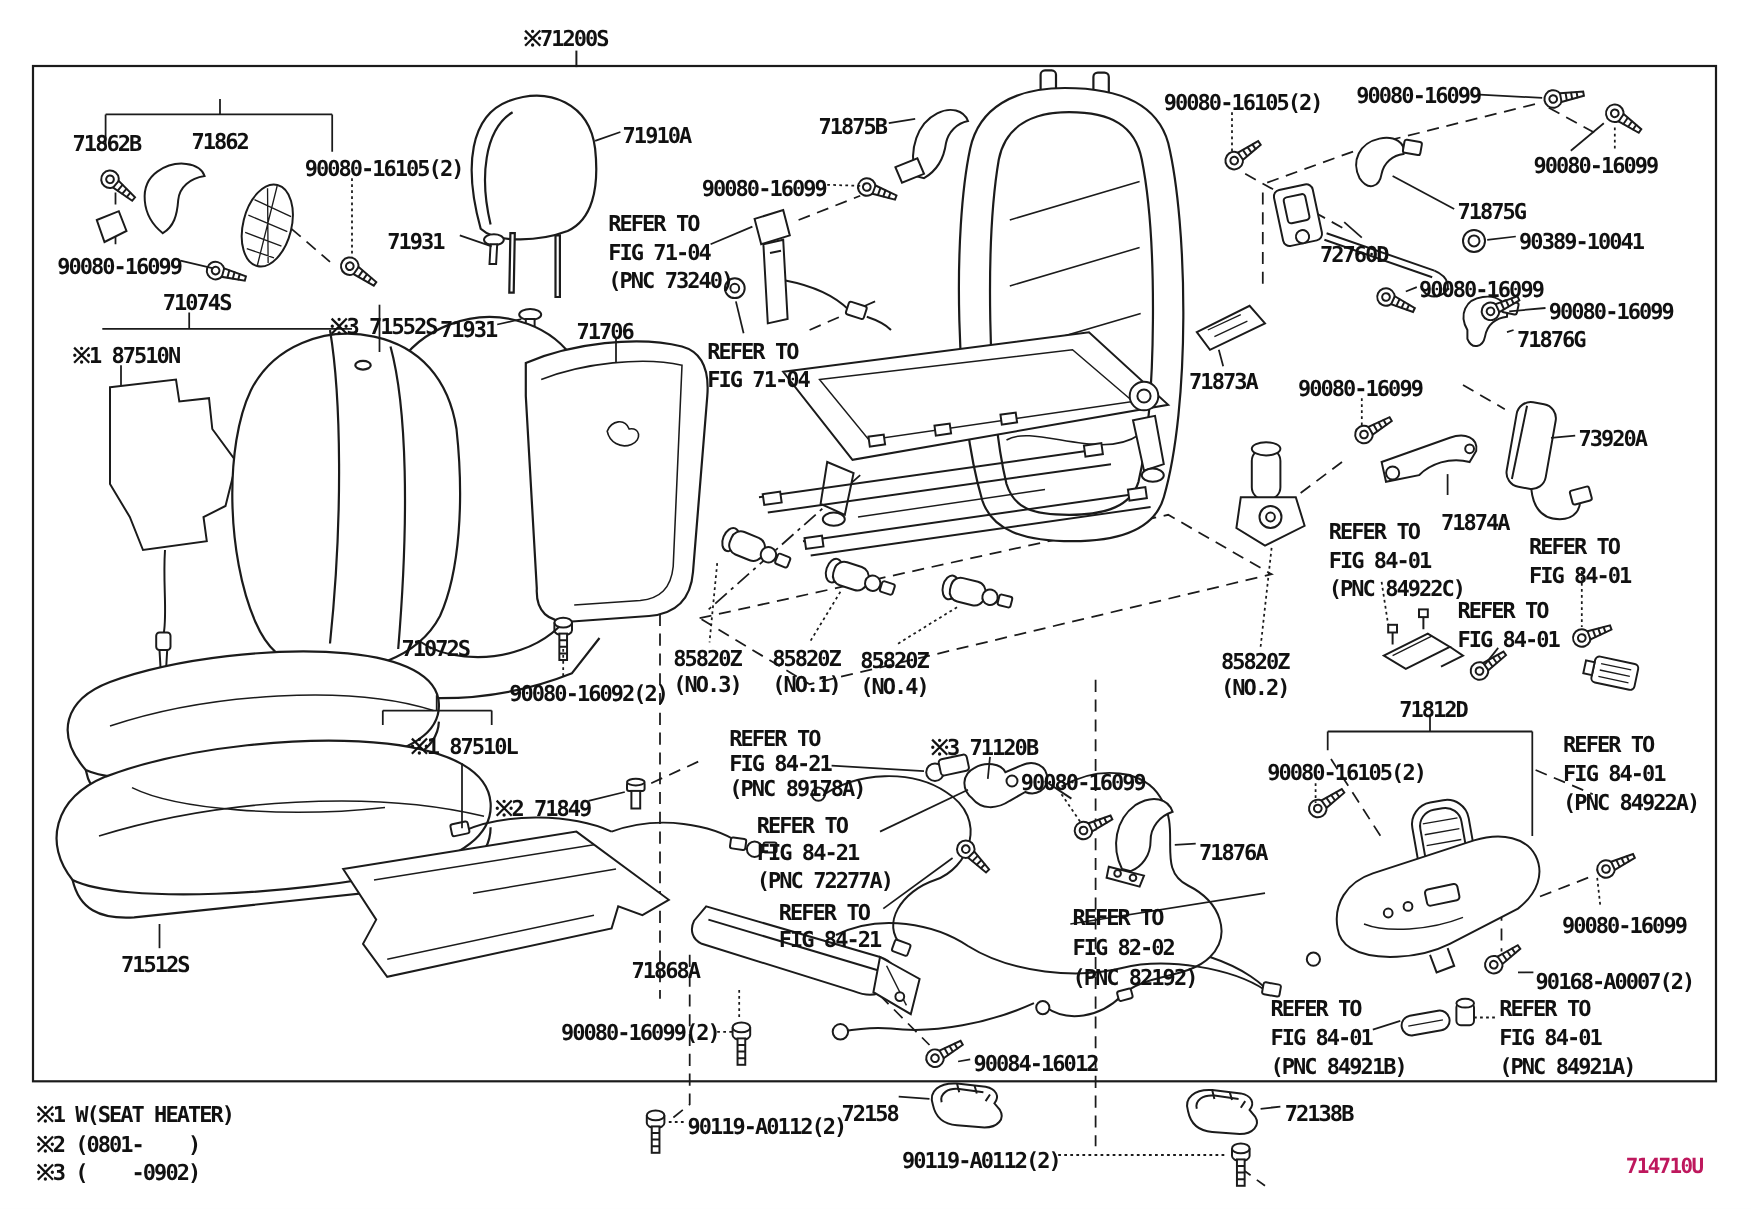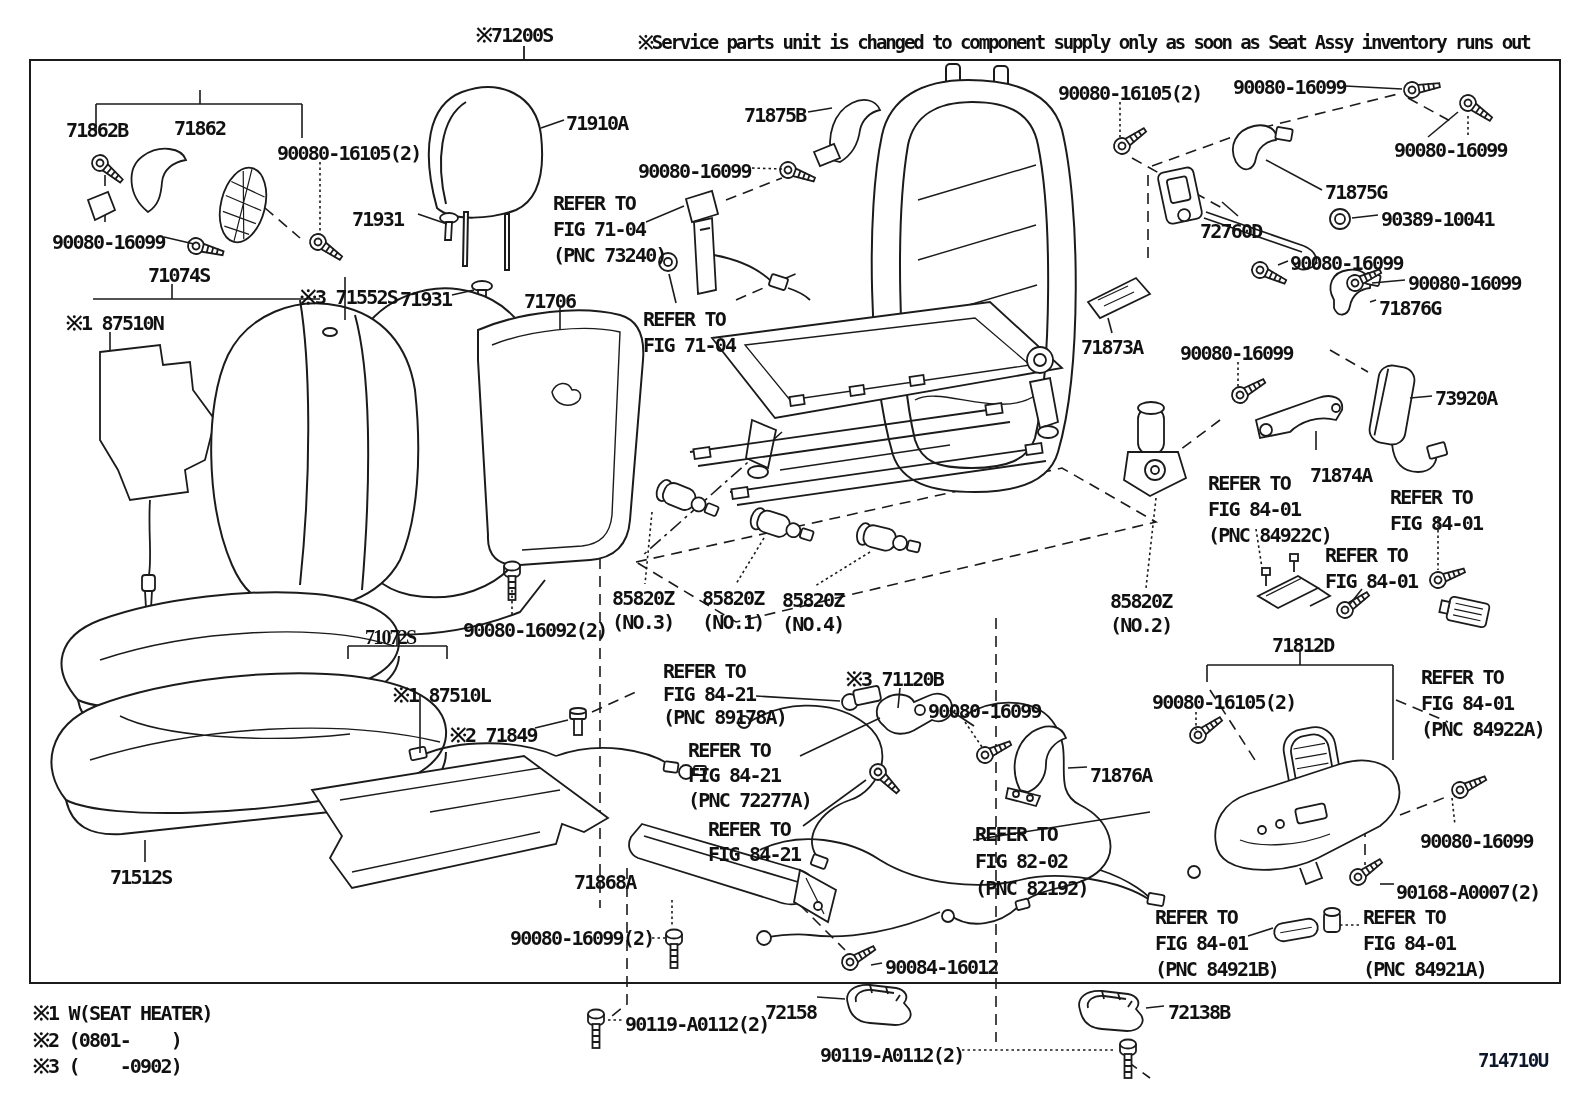--- a/index.html
+++ b/index.html
@@ -19,21 +19,21 @@
     letter-spacing:-2.1px;color:#111;
   }
   .legend-line{
     position:absolute;white-space:pre;
     font:700 20px/26px "DejaVu Sans Mono", monospace;
     letter-spacing:-1.8px;color:#111;
   }
   .code{
     position:absolute;white-space:pre;
     font:700 19px/22px "DejaVu Sans Mono", monospace;
-    letter-spacing:-1.5px;color:#0f172a;
+    letter-spacing:-1.5px;color:#be185d;
   }
 </style>
 </head>
 <body>
 
 <div id="stage">
 
   <svg id="art" width="1592" height="1099" viewBox="0 0 1592 1099">
     <defs>
       <g id="scr" stroke="#1b1b1b" fill="#fff" stroke-width="1.8">
@@ -411,21 +411,20 @@
       <path d="M652,938 L666,938"></path>
       <path d="M672,900 L672,925"></path>
       <path d="M608,1020 L622,1020"></path>
       <path d="M962,1050 L1116,1050"></path>
       <path d="M1340,925 L1360,925"></path>
       <path d="M1452,798 L1455,825"></path>
     </g>
   </svg>
 
   <div class="lbl" style="left:476px;top:22px">※71200S</div>
-  <div class="note" style="left:638px;top:30px">※Service parts unit is changed to component supply only as soon as Seat Assy inventory runs out</div>
   <div class="legend-line" style="left:33px;top:1000px">※1 W(SEAT HEATER)</div>
   <div class="legend-line" style="left:33px;top:1027px">※2 (0801-    )</div>
   <div class="legend-line" style="left:33px;top:1053px">※3 (    -0902)</div>
   <div class="code" style="left:1478px;top:1049px">714710U</div>
 
   <div>
       <div class="lbl" style="left: 174px; top: 70px; margin-top: 45px;">71862</div>
       <div class="lbl" style="left: 66px; top: 117px;">71862B</div>
       <div class="lbl" style="left: 277px; top: 140px;">90080-16105(2)</div>
       <div class="lbl" style="left: 52px; top: 229px;">90080-16099</div>
@@ -465,22 +464,22 @@
 FIG 84-01</div>
       <div class="lbl" style="left: 612px; top: 586px; line-height: 24px;">85820Z
 (NO.3)</div>
       <div class="lbl" style="left: 702px; top: 586px; line-height: 24px;">85820Z
 (NO.1)</div>
       <div class="lbl" style="left: 782px; top: 588px; line-height: 24px;">85820Z
 (NO.4)</div>
       <div class="lbl" style="left: 1110px; top: 589px; line-height: 24px;">85820Z
 (NO.2)</div>
       <div class="lbl" style="left: 463px; top: 617px;">90080-16092(2)</div>
-      <div class="lbl" style="left: 365px; top: 624px; font-family: Liberation Serif, serif;">71072S</div>
-      <div class="lbl" style="left: 373px; top: 682px; margin-left: 20px;">※1 87510L</div>
+      <div class="lbl" style="left: 365px; top: 576px;">71072S</div>
+      <div class="lbl" style="left: 373px; top: 665px;">※1 87510L</div>
       <div class="lbl" style="left: 450px; top: 722px;">※2 71849</div>
       <div class="lbl" style="left: 663px; top: 660px; line-height: 23px;">REFER TO
 FIG 84-21
 (PNC 89178A)</div>
       <div class="lbl" style="left: 846px; top: 666px;">※3 71120B</div>
       <div class="lbl" style="left: 928px; top: 698px;">90080-16099</div>
       <div class="lbl" style="left: 688px; top: 738px; line-height: 25px;">REFER TO
 FIG 84-21
 (PNC 72277A)</div>
       <div class="lbl" style="left: 1090px; top: 762px;">71876A</div>

